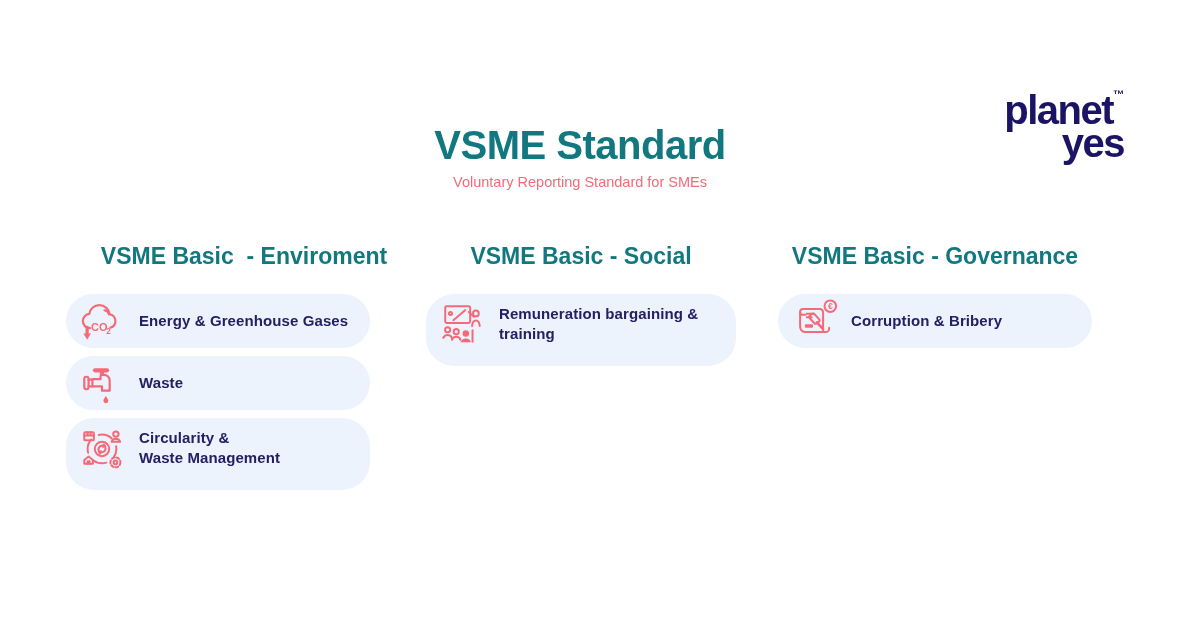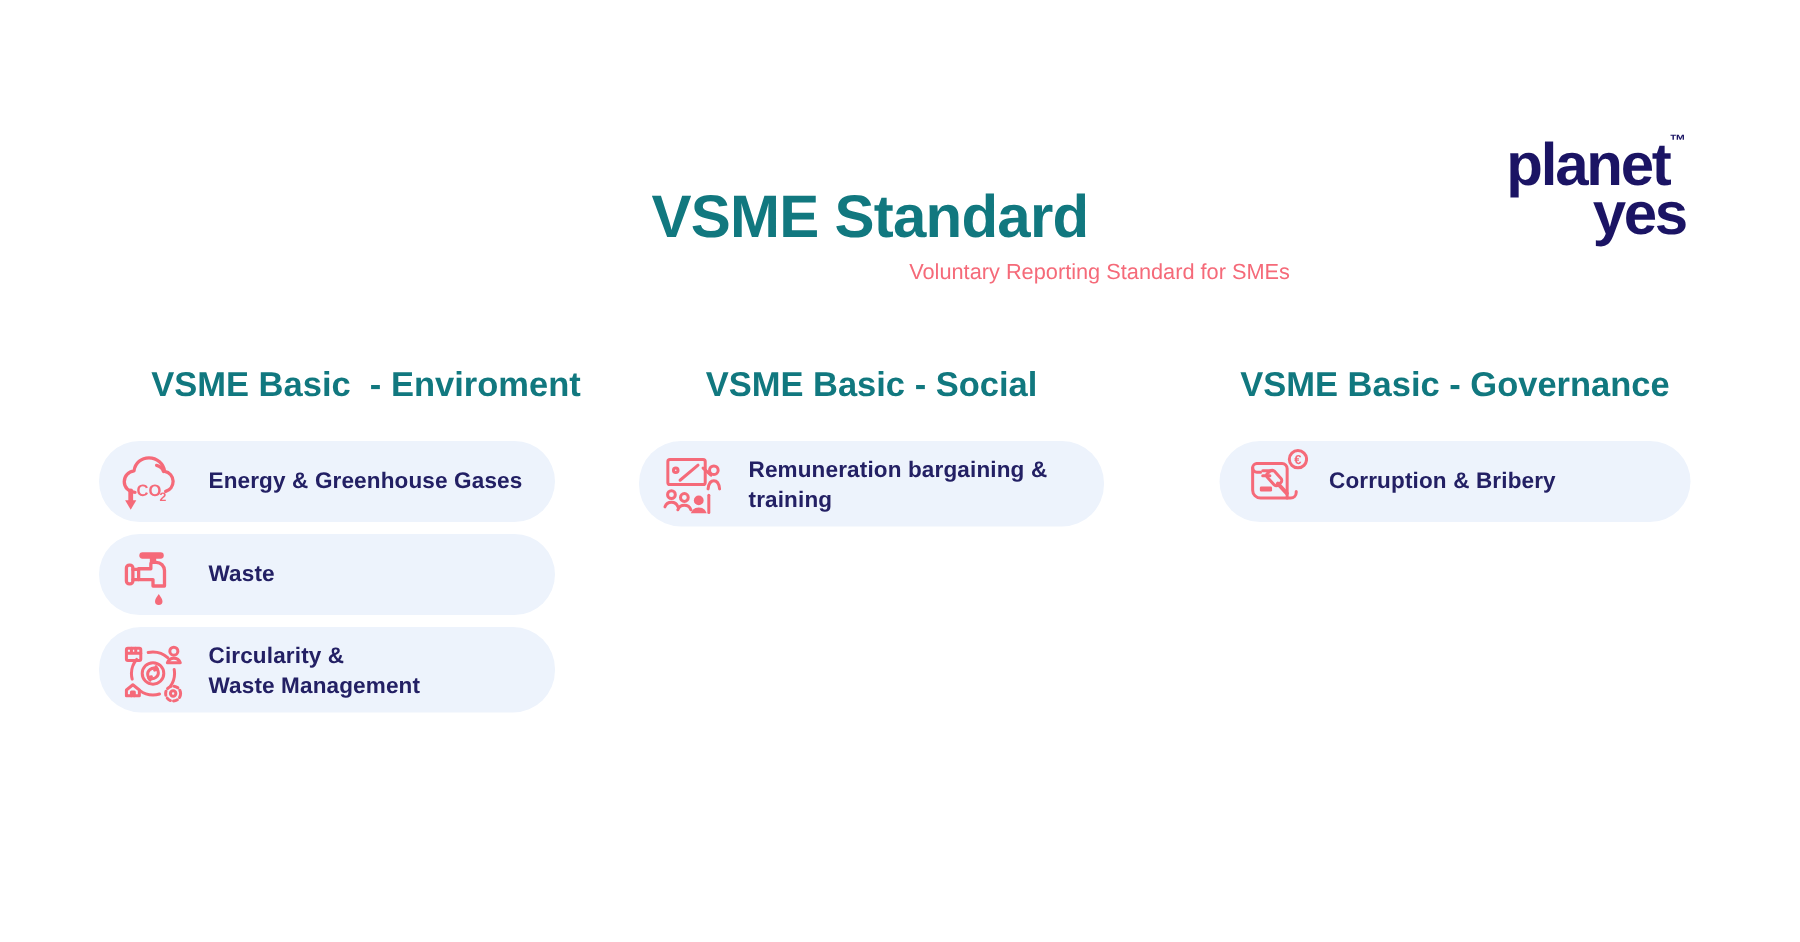--- a/index.html
+++ b/index.html
@@ -9,50 +9,50 @@
     background: #ffffff; overflow: hidden; margin-top: 34px;
   }
 
   
   .title-block { position: absolute; left: 300px; top: 90px; width: 560px; text-align: center; }
   .page-title {
     font-size: 40px; font-weight: 700; color: #11787f;
     letter-spacing: -0.5px; line-height: 1.05;
   }
   .page-subtitle {
-    margin-top: 8px; font-size: 14.5px; font-weight: 500; color: #f56a79; text-align: right;
+    margin-top: 8px; font-size: 14.5px; font-weight: 500; color: #f56a79;
   }
 
   .logo {
     position: absolute; top: 60px; right: 76px; text-align: right;
     color: #1b1464; font-weight: 700; font-size: 40px;
     line-height: 0.82; letter-spacing: -1.5px;
   }
   .logo .tm { font-size: 11px; letter-spacing: 0; vertical-align: top; position: relative; top: -4px; }
 
   
   .col { position: absolute; top: 210px; }
   .col-environment { left: 66px;  width: 304px; }
   .col-social      { left: 426px; width: 310px; }
-  .col-governance  { left: 813px; width: 314px; }
+  .col-governance  { left: 778px; width: 314px; }
 
   .col-header {
     font-size: 23px; font-weight: 700; color: #11787f;
     text-align: center; white-space: pre; margin-bottom: 26px; line-height: 24px;
   }
   .col-environment .col-header { transform: translateX(26px); }
 
   .pill {
     display: flex; align-items: center;
     background: #edf3fc; border-radius: 28px;
     min-height: 52px; margin-bottom: 8px;
     padding: 3px 14px 3px 12px;
   }
   .col-social .pill { margin-bottom: 9px; }
-  .pill-two-line { padding-top: 6px; padding-bottom: 3px; }
+  .pill-two-line { padding-top: 6px; padding-bottom: 18px; }
 
   .pill .icon {
     flex: none; width: 48px; height: 48px; margin-right: 13px;
     display: flex; align-items: center; justify-content: center;
   }
   .pill .label {
     font-size: 15px; font-weight: 600; color: #232064;
     line-height: 20px; letter-spacing: 0.1px; white-space: pre-line;
   }
 

